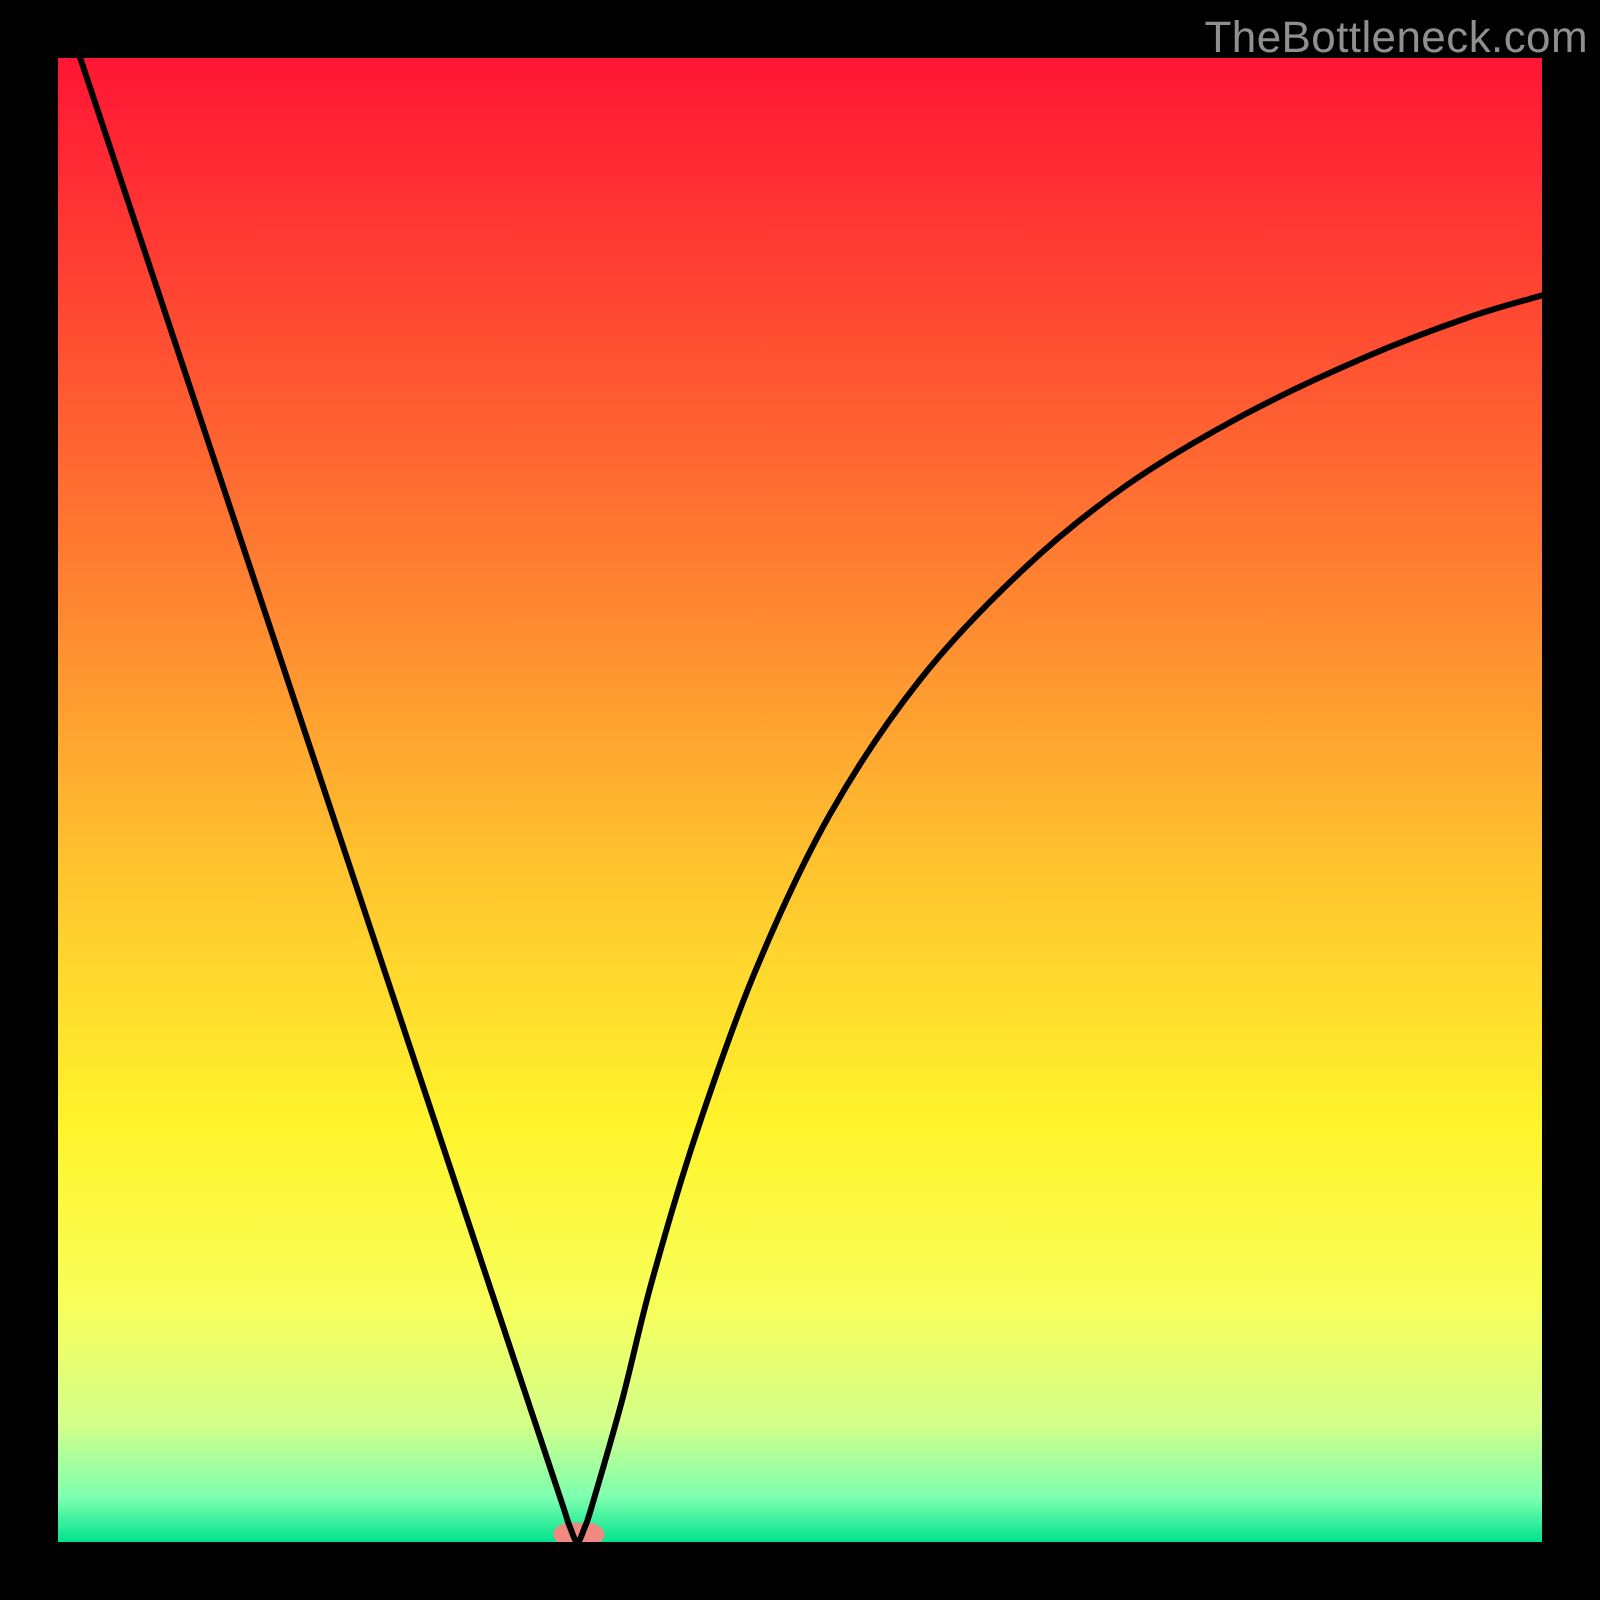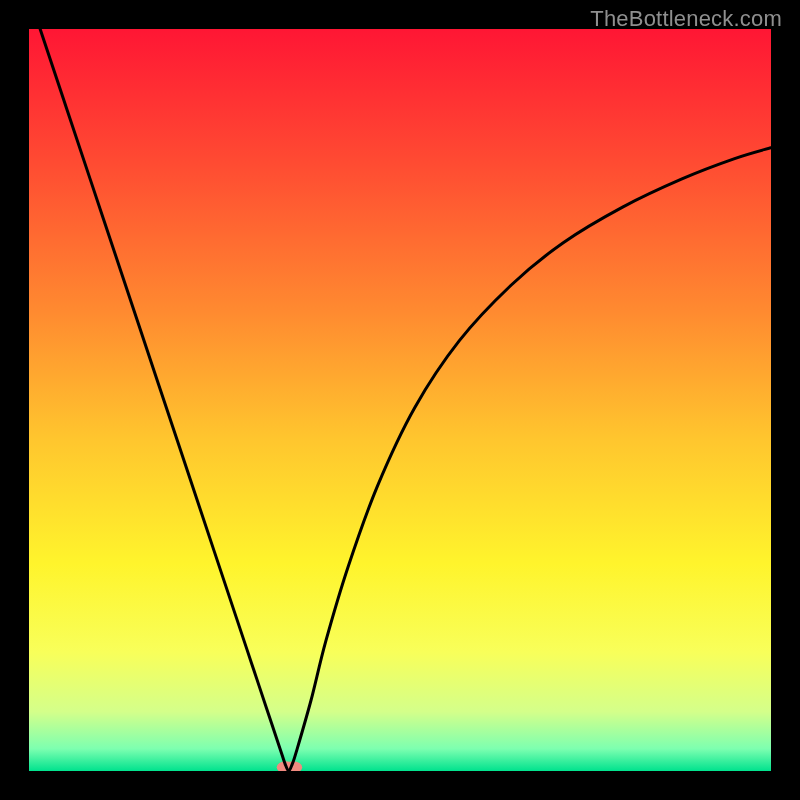--- a/index.html
+++ b/index.html
@@ -22,21 +22,21 @@
   .plot {
     position: absolute;
     left: 0;
     top: 0;
     width: 742px;
     height: 742px;
   }
   .watermark {
     position: absolute;
     top: 6px;
-    right: 18px;
+    right: 6px;
     color: #8f8f8f;
     font-size: 22px;
     font-weight: 500;
     letter-spacing: 0.2px;
   }
   svg { display: block; }
 </style>
 </head>
 <body>
 

